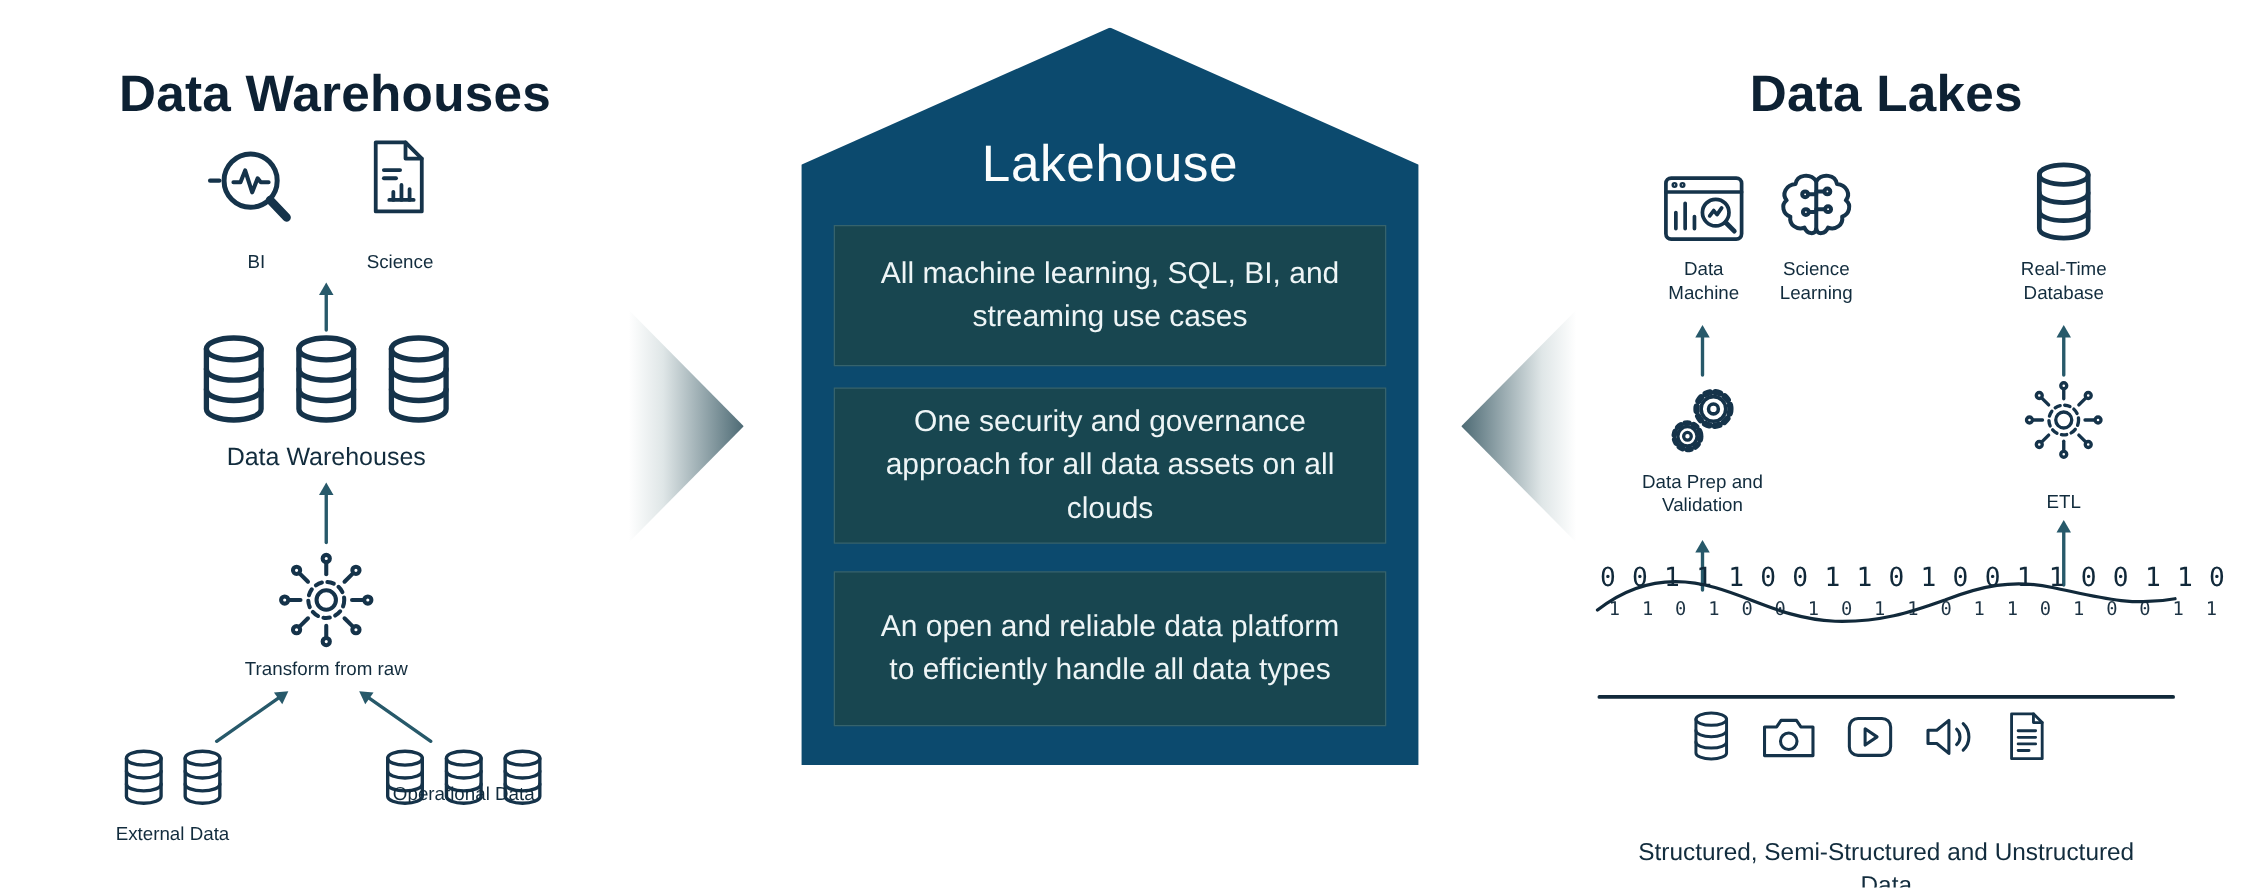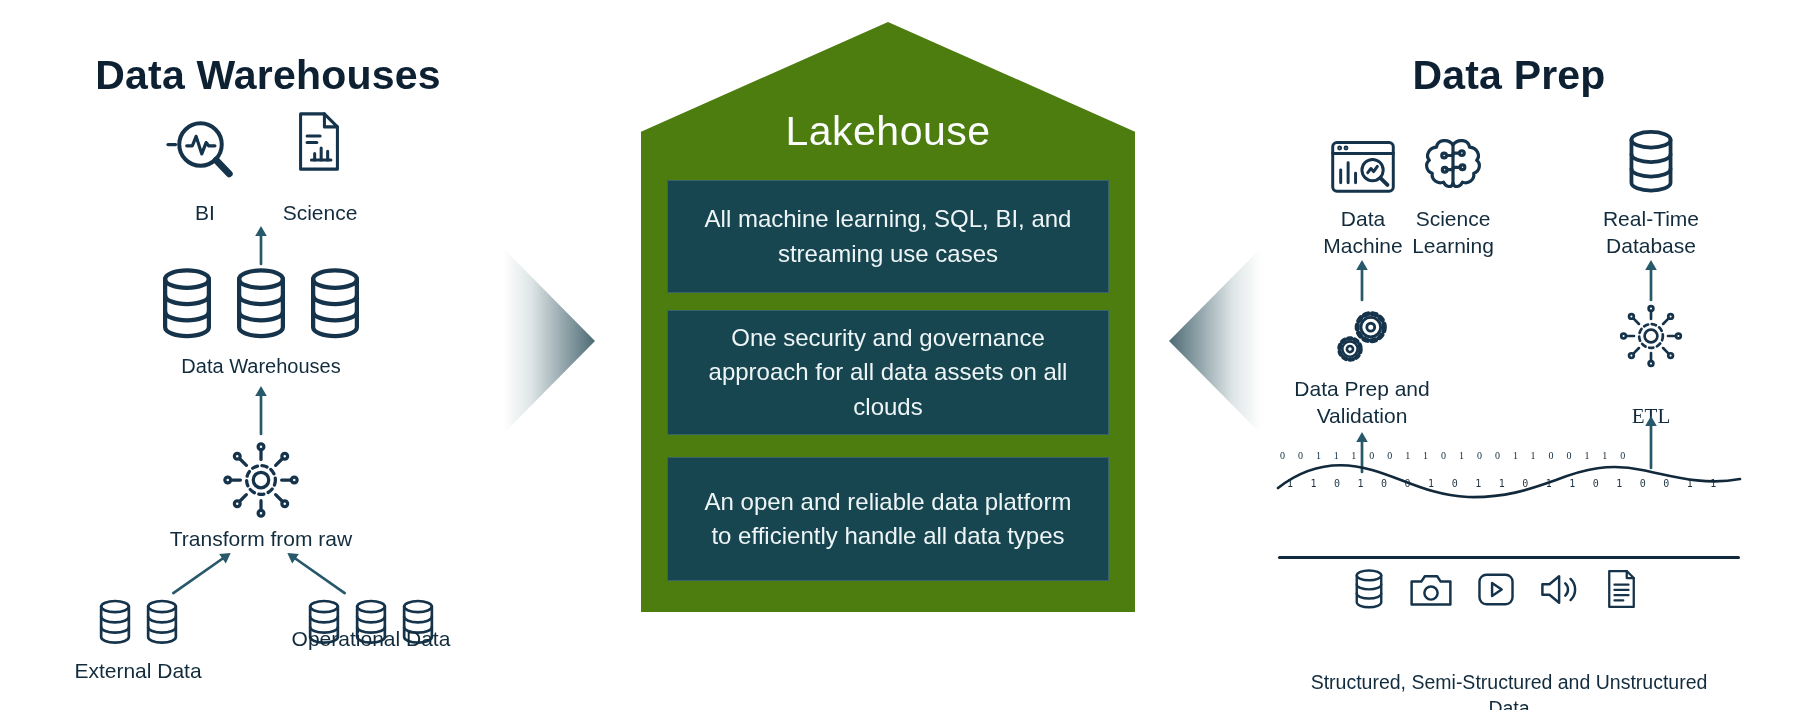--- a/index.html
+++ b/index.html
@@ -8,34 +8,34 @@
     width:1808px; height:710px; overflow:hidden;
     font-family:"Liberation Sans", sans-serif; color:#122c3d;
   }
   .canvas { position:relative; width:1808px; height:710px; background:#ffffff; }
   .abs { position:absolute; }
   .title {
     position:absolute; text-align:center; font-size:41px; font-weight:600;
     color:#0d2133; letter-spacing:.2px; white-space:nowrap;
   }
   .lbl {
-    position:absolute; text-align:center; font-size:21px; line-height:1.28;
+    position:absolute; text-align:center; font-size:15px; line-height:1.28;
     color:#122c3d;
   }
   .lbl.big { font-size:20px; }
   .icon { position:absolute; color:#15334a; line-height:0; }
   .icon svg { display:block; }
   .dbrow { position:absolute; display:flex; align-items:flex-end; color:#15334a; }
   .arrow { position:absolute; line-height:0; }
   .arr-line { stroke:#27596a; stroke-width:2.7; fill:none; stroke-linecap:round; }
   .arr-head { fill:#27596a; stroke:none; }
 
   .house {
     position:absolute; left:641px; top:22px; width:494px; height:590px;
-    background:#4d7c0f;
+    background:#0c4a6e;
     clip-path:polygon(50% 0%, 100% 18.6%, 100% 100%, 0% 100%, 0% 18.6%);
   }
   .house-title {
     position:absolute; left:0; right:0; top:86px; text-align:center;
     color:#fbfdfd; font-size:41px; font-weight:500; letter-spacing:.5px;
   }
   .hbox {
     position:absolute; left:26px; width:442px; background:#184650;
     border:1px solid rgba(165,205,210,.22);
     display:flex; align-items:center; justify-content:center;
@@ -44,22 +44,22 @@
   }
   .hbox1 { top:158px; height:113px; }
   .hbox2 { top:288px; height:125px; }
   .hbox3 { top:435px; height:124px; }
 
   .wave-zone { position:absolute; left:1276px; top:450px; width:466px; height:62px; }
   .bits {
     position:absolute; font-family:"DejaVu Sans Mono", monospace; color:#11293a;
     white-space:nowrap;
   }
-  .bits.r1 { left:4px; top:0px; font-size:10px; letter-spacing:13px;font-family:Liberation Serif, serif; }
-  .bits.r2 { left:11px; top:28px; font-size:10px; letter-spacing:17.5px; opacity:.95; }
+  .bits.r1 { left:4px; top:0px; font-size:21px; letter-spacing:13px; }
+  .bits.r2 { left:11px; top:28px; font-size:15px; letter-spacing:17.5px; opacity:.95; }
   .datalake {
     position:absolute; left:1276px; top:500px; width:466px; text-align:center;
     font-size:23px; font-weight:700; color:#0d2133;
   }
   .divider { position:absolute; left:1278px; top:556px; width:462px; height:3px; background:#11293a; border-radius:2px; }
   .media-row {
     position:absolute; left:1352px; top:566px; height:46px;
     display:flex; align-items:center; gap:22px; color:#15334a;
   }
   .caption {
@@ -292,21 +292,21 @@
     <polygon points="92,0 0,93 92,186" fill="url(#gradR)"></polygon>
   </svg>
 
   <div class="house">
     <div class="house-title">Lakehouse</div>
     <div class="hbox hbox1">All machine learning, SQL, BI, and streaming use cases</div>
     <div class="hbox hbox3">An open and reliable data platform to efficiently handle all data types</div>
     <div class="hbox hbox2">One security and governance approach for all data assets on all clouds</div>
   </div>
 
-  <h2 class="title" style="left:1309px; top:52px; width:400px;">Data Prep</h2>
+  <h2 class="title" style="left:1309px; top:52px; width:400px;">Data Lakes</h2>
 
   <div class="icon" style="left:1329px; top:138px;">
     <svg width="68" height="62" viewBox="0 0 64 58">
         <use href="#sym-browser-chart"></use>
       </svg>
   </div>
   <div class="icon" style="left:1415px; top:133px;">
     <svg width="76" height="71" viewBox="0 0 64 60">
         <use href="#sym-brain"></use>
       </svg>
@@ -339,21 +339,21 @@
         <use href="#sym-gears"></use>
       </svg>
   </div>
   <div class="icon" style="left:1618px; top:303px;">
     <svg width="66" height="66" viewBox="0 0 64 64">
         <use href="#sym-chip"></use>
       </svg>
   </div>
 
   <div class="lbl" style="left:1287px; top:376px; width:150px;">Data Prep and Validation</div>
-  <div class="lbl" style="left:1611px; top:403px; width:80px;font-family:Liberation Serif, serif;">ETL</div>
+  <div class="lbl" style="left:1611px; top:392px; width:80px;">ETL</div>
 
   <div class="arrow" style="left:1353px; top:430px;">
     <svg width="18" height="44" viewBox="0 0 18 44">
       <path class="arr-line" d="M9 42 V 10"></path>
         <path class="arr-head" d="M9 2 L3.2 12 H14.8 Z"></path>
     </svg>
   </div>
   <div class="arrow" style="left:1642px; top:414px;">
     <svg width="18" height="56" viewBox="0 0 18 56">
       <path class="arr-line" d="M9 54 V 10"></path>

